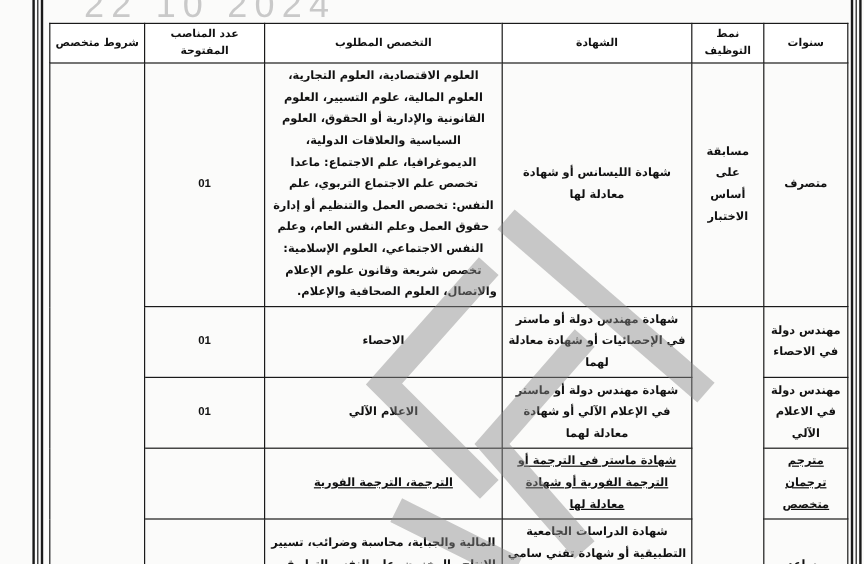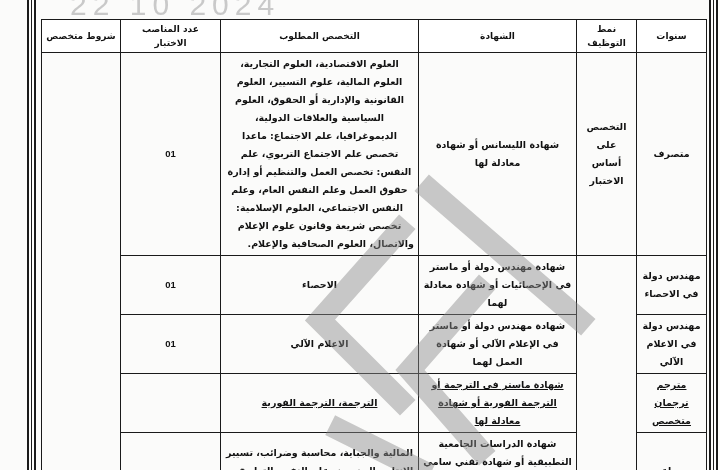--- a/index.html
+++ b/index.html
@@ -68,43 +68,43 @@
       <col style="width:198px">
       <col style="width:100px">
       <col style="width:79px">
     </colgroup>
     <thead>
       <tr>
         <th>سنوات</th>
         <th>نمط التوظيف</th>
         <th>الشهادة</th>
         <th>التخصص المطلوب</th>
-        <th>عدد المناصب الاختبار</th>
+        <th>عدد المناصب المفتوحة</th>
         <th>شروط متخصص</th>
       </tr>
     </thead>
     <tbody>
       <tr class="row-1">
         <td class="rank">متصرف</td>
-        <td class="rank">التخصص على أساس الاختبار</td>
+        <td class="rank">مسابقة على أساس الاختبار</td>
         <td class="cert">شهادة الليسانس أو شهادة معادلة لها</td>
         <td class="spec">العلوم الاقتصادية، العلوم التجارية، العلوم المالية، علوم التسيير، العلوم القانونية والإدارية أو الحقوق، العلوم السياسية والعلاقات الدولية، الديموغرافيا، علم الاجتماع: ماعدا تخصص علم الاجتماع التربوي، علم النفس: تخصص العمل والتنظيم أو إدارة حقوق العمل وعلم النفس العام، وعلم النفس الاجتماعي، العلوم الإسلامية: تخصص شريعة وقانون علوم الإعلام والاتصال، العلوم الصحافية والإعلام.</td>
         <td class="num">01</td>
         <td rowspan="6" style="vertical-align:bottom; padding-bottom:0;">الإقامة في أحد الولايات الآتية: تيبازة،</td>
       </tr>
       <tr class="row-2">
         <td class="rank">مهندس دولة في الاحصاء</td>
         <td rowspan="4"></td>
         <td class="cert">شهادة مهندس دولة أو ماستر في الإحصائيات أو شهادة معادلة لهما</td>
         <td>الاحصاء</td>
         <td class="num">01</td>
       </tr>
       <tr class="row-3">
         <td class="rank">مهندس دولة في الاعلام الآلي</td>
-        <td class="cert">شهادة مهندس دولة أو ماستر في الإعلام الآلي أو شهادة العمل لهما</td>
+        <td class="cert">شهادة مهندس دولة أو ماستر في الإعلام الآلي أو شهادة معادلة لهما</td>
         <td>الاعلام الآلي</td>
         <td class="num">01</td>
       </tr>
       <tr class="row-4">
         <td class="rank">مترجم ترجمان متخصص</td>
         <td class="cert">شهادة ماستر في الترجمة أو الترجمة الفورية أو شهادة معادلة لها</td>
         <td>الترجمة، الترجمة الفورية</td>
         <td class="num"></td>
       </tr>
       <tr class="row-5">

